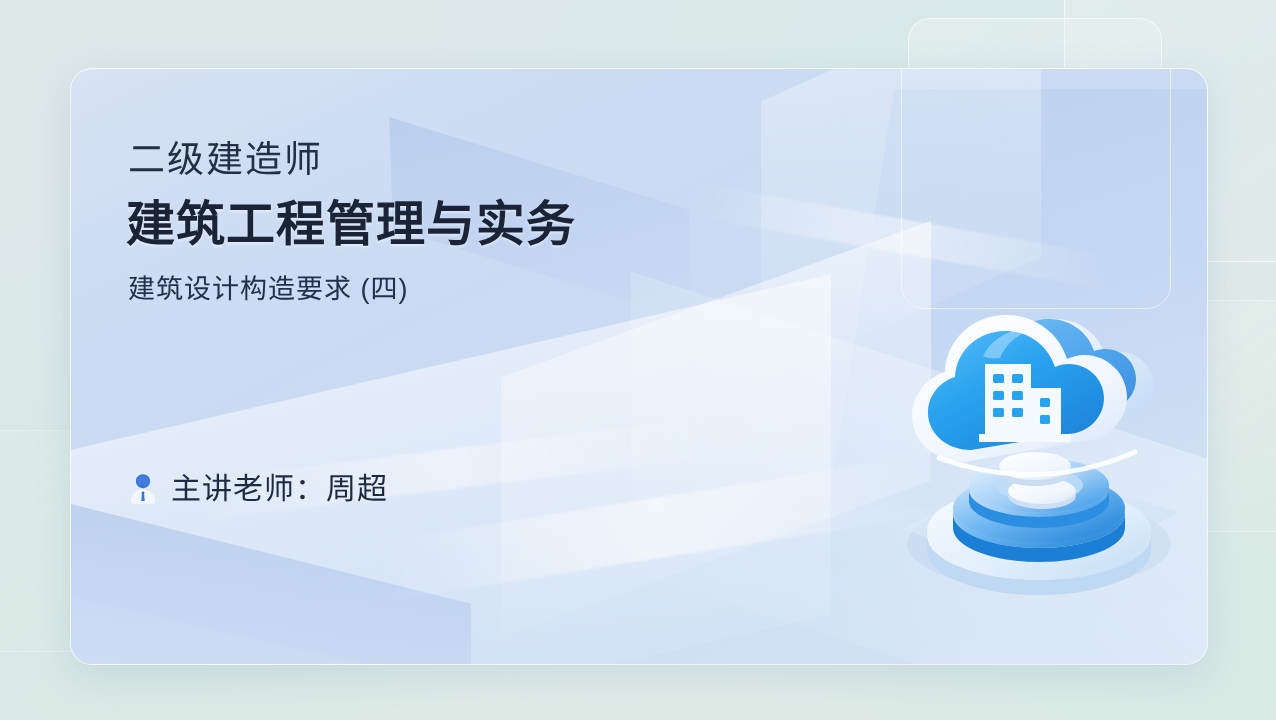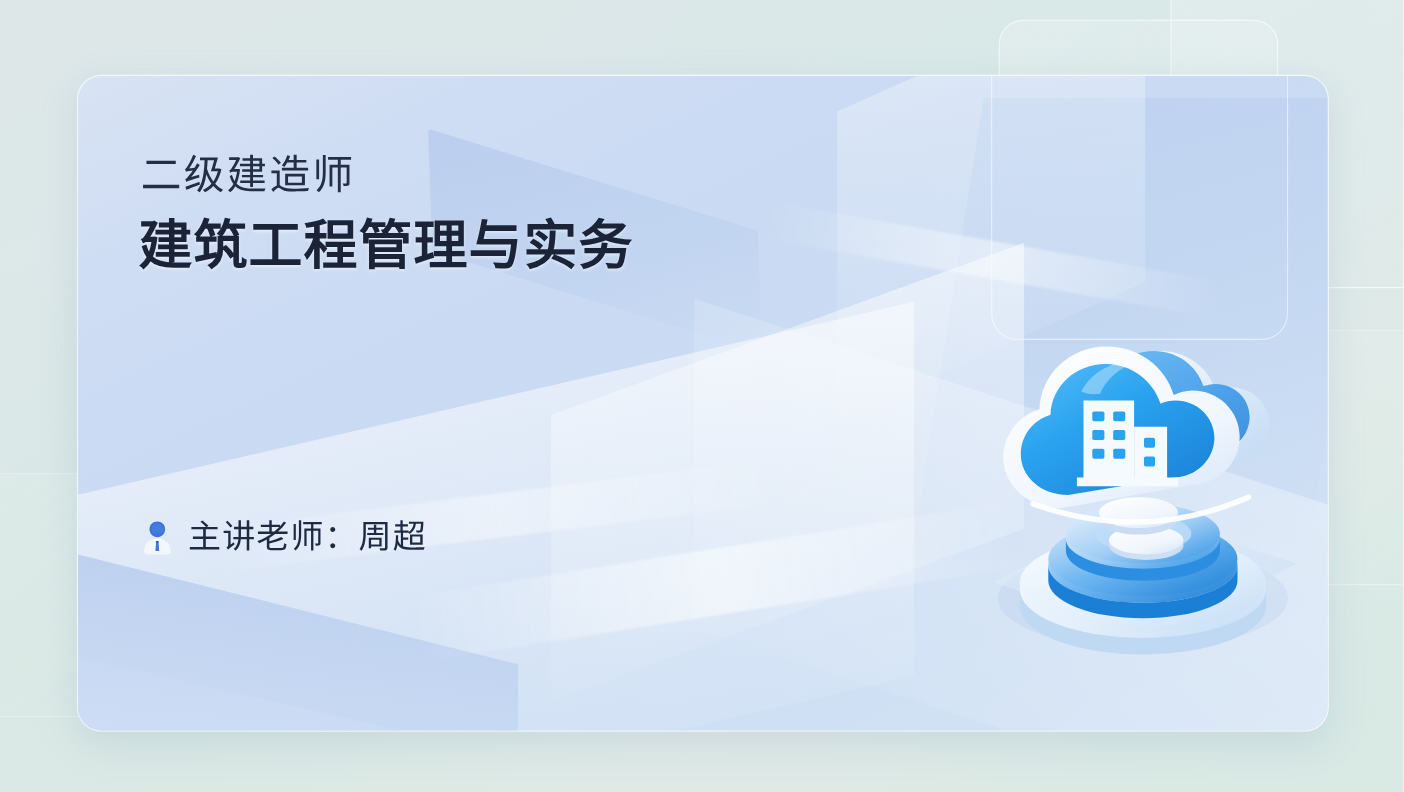--- a/index.html
+++ b/index.html
@@ -223,20 +223,21 @@
     <div class="plane" id="plane-2"></div>
     <div class="plane" id="plane-3"></div>
     <div class="plane" id="plane-9"></div>
     <div class="plane" id="plane-10"></div>
     <div class="plane" id="plane-11"></div>
     <div id="card-ghost-outline"></div>
 
     <div id="text-block">
       <div id="eyebrow">二级建造师</div>
       <h1 id="main-title">建筑工程管理与实务</h1>
+      <div id="chapter">建筑设计构造要求 (四)</div>
     </div>
 
     <div id="instructor-row">
       <svg id="instructor-avatar-icon" viewBox="0 0 30 34" aria-hidden="true">
         <path d="M15 2.2c4.1 0 7.1 3.0 7.1 6.9 0 3.9-3.0 7.2-7.1 7.2S7.9 13 7.9 9.1C7.9 5.2 10.9 2.2 15 2.2z" fill="#3b76d8"></path>
         <path d="M15 4.0c3.0 0 5.2 2.2 5.2 5.1 0 1.6-.7 3.0-1.8 4.0-1.0-.6-2.2-.9-3.4-.9s-2.4.3-3.4.9c-1.1-1.0-1.8-2.4-1.8-4.0C9.8 6.2 12 4.0 15 4.0z" fill="#4b84e4" opacity="0.55"></path>
         <path d="M15 17.6c6.0 0 10.9 3.6 11.6 8.4l.4 3.0c.2 1.6-1.0 3.0-2.6 3.0H5.6c-1.6 0-2.8-1.4-2.6-3.0l.4-3.0C4.1 21.2 9 17.6 15 17.6z" fill="#f2f7fd"></path>
         <path d="M15 17.6c1.5 0 2.9.2 4.2.6l-2.0 2.3-2.2 1.3-2.2-1.3-2.0-2.3c1.3-.4 2.7-.6 4.2-.6z" fill="#ffffff"></path>
         <path d="M13.9 21.0h2.2l.6 8.0h-3.4z" fill="#3b76d8"></path>
         <ellipse cx="15" cy="20.6" rx="1.5" ry="1.1" fill="#2f66c6"></ellipse>

